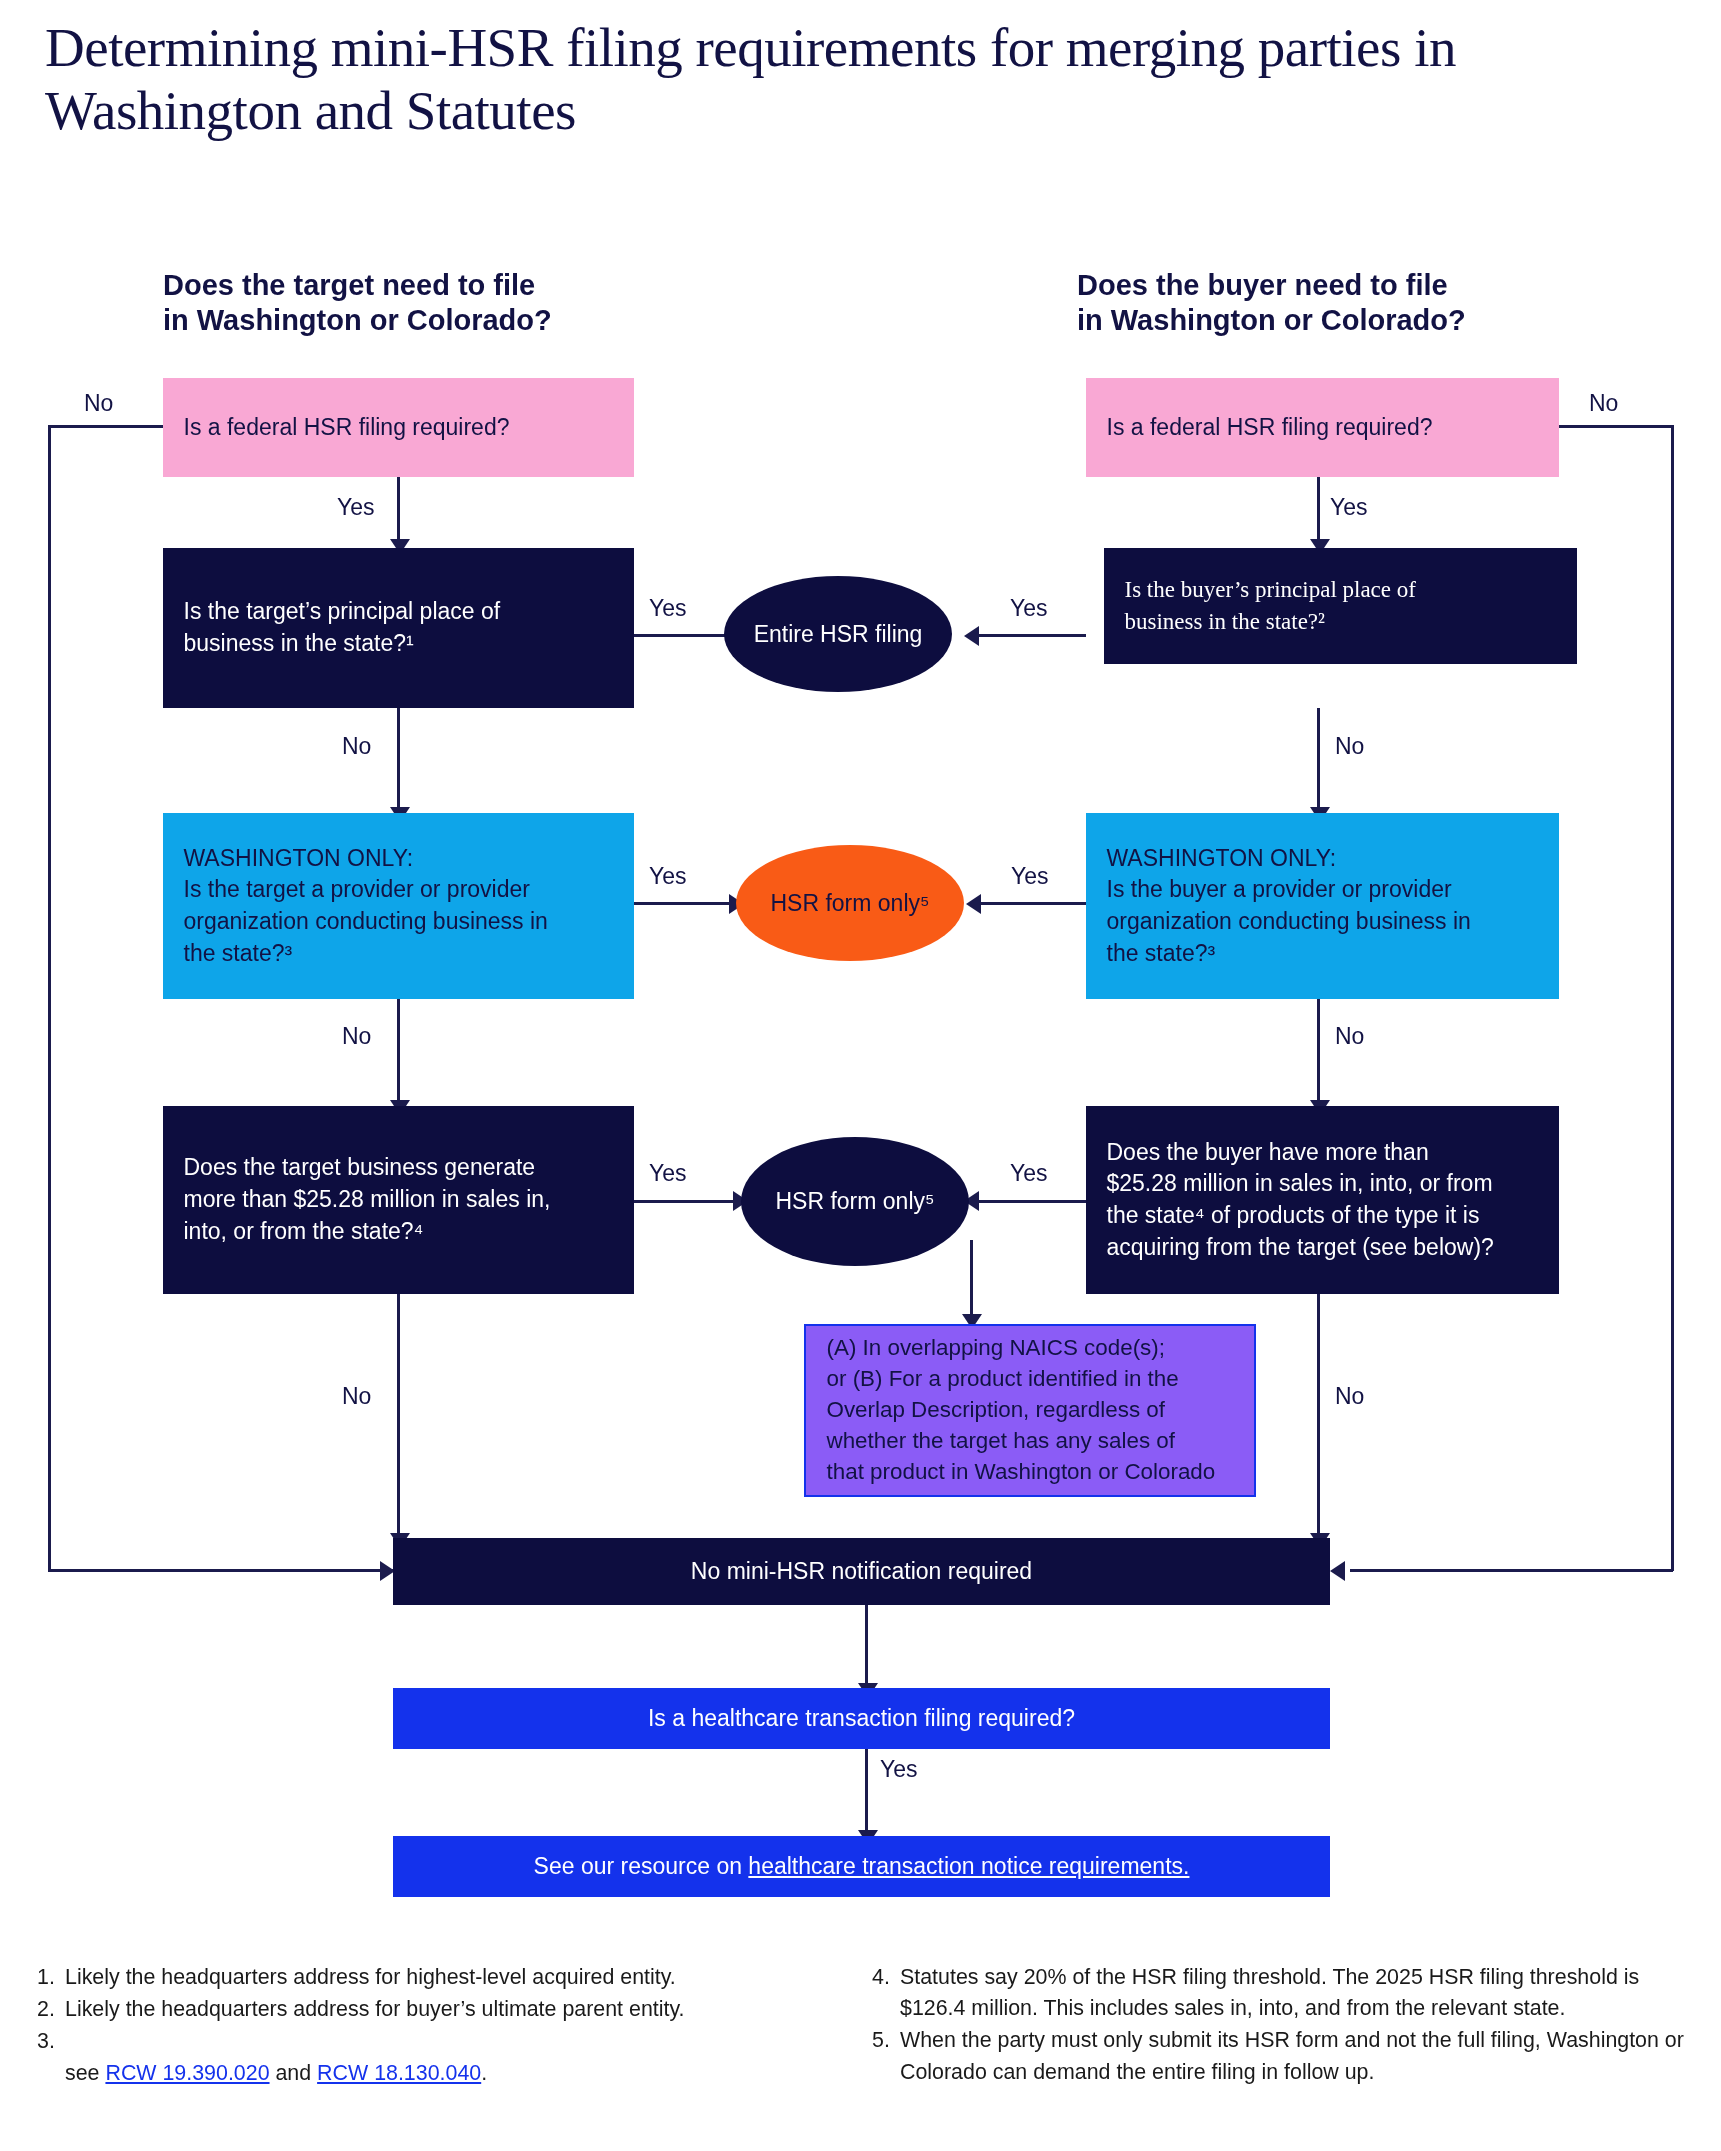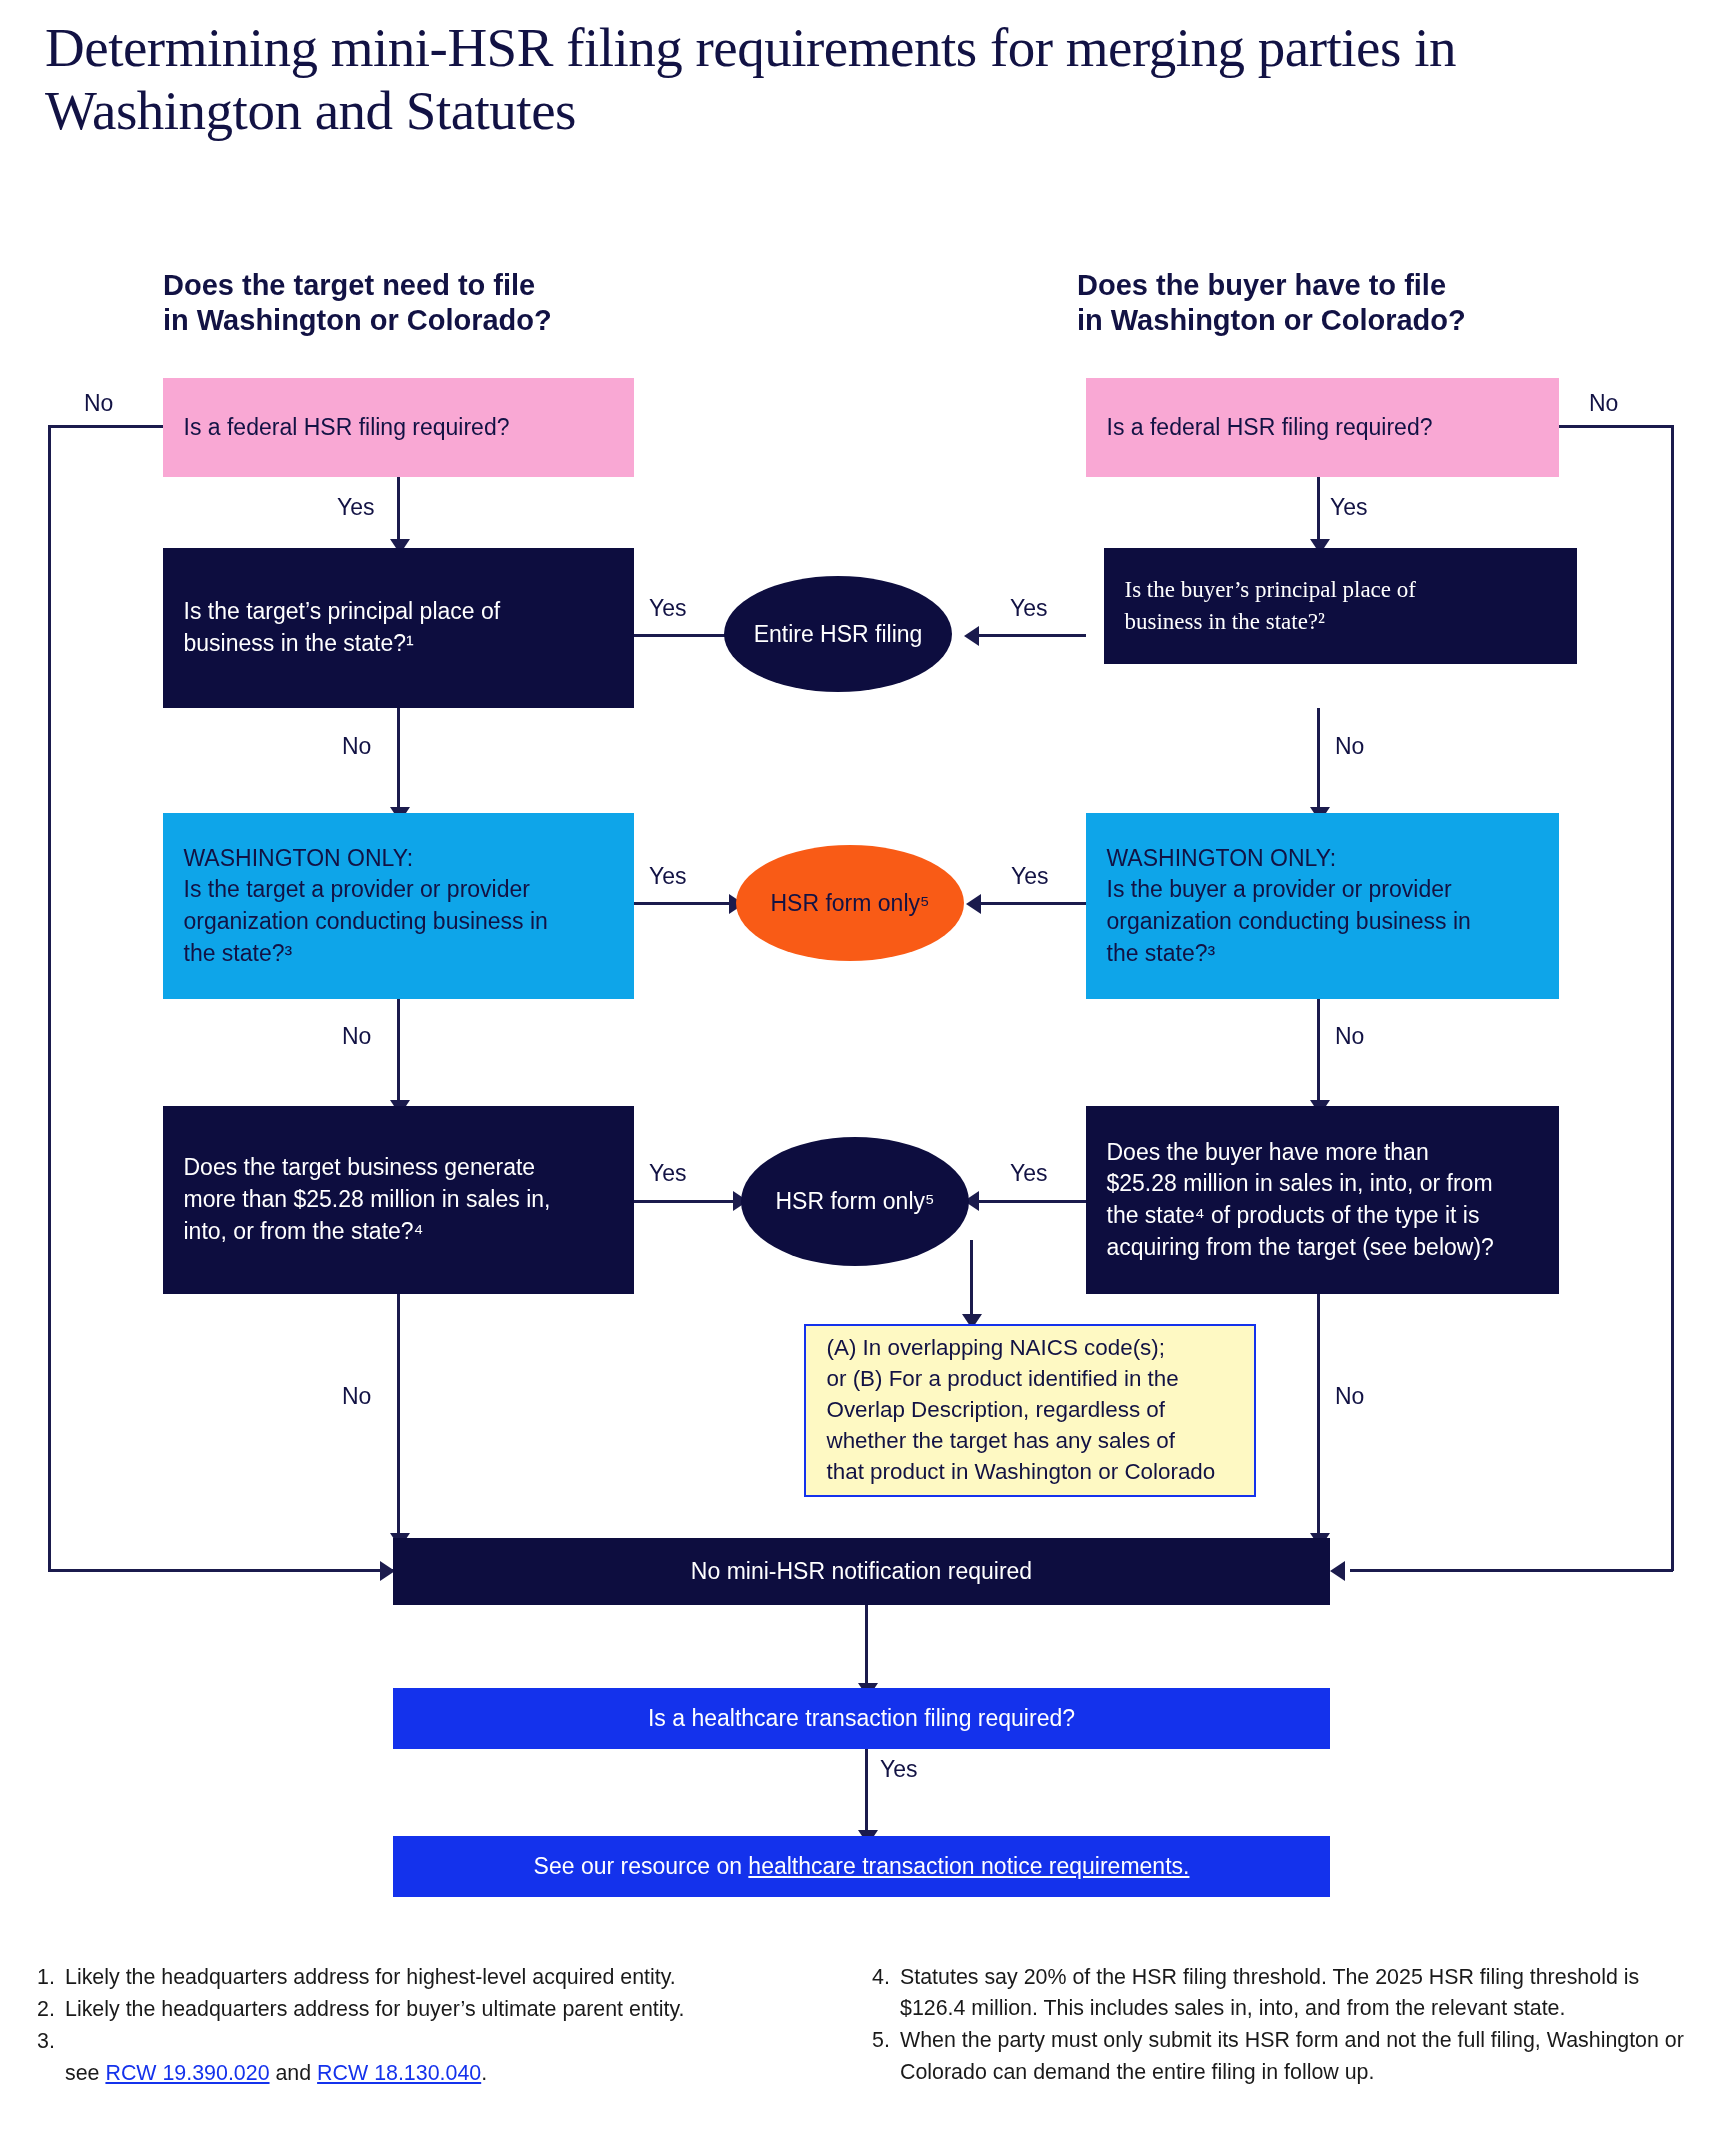--- a/index.html
+++ b/index.html
@@ -29,21 +29,21 @@
     font-size:23px;line-height:1.38;
     padding:0 20.5px;
   }
   .node .txt{display:block;width:100%;white-space:pre-line;}
   .node.center .txt{text-align:center;}
 
   .teal{background:#f9a8d4;color:#121244;}
   .navy{background:#0d0d3f;color:#ffffff;}
   .orange{background:#0ea5e9;color:#121244;}
   .blue{background:#1432ec;color:#ffffff;}
-  .outline{background:#fef9c3;color:#121244;border:2.8px solid #1432ec;}
+  .outline{background:#8b5cf6;color:#121244;border:2.8px solid #1432ec;}
 
   
   .ellipse{
     position:absolute;box-sizing:border-box;border-radius:50%;
     display:flex;align-items:center;justify-content:center;
     font-size:23px;text-align:center;padding:0 11.2px;
   }
   .ellipse.navy{background:#0d0d3f;color:#ffffff;}
   .ellipse.orange{background:#f95b16;color:#121244;}
 
@@ -74,21 +74,21 @@
   .lk{color:#1432ec;text-decoration:underline;}
   .lkw{color:#ffffff;text-decoration:underline;text-align:right;}
 </style>
 </head>
 <body>
 
 <div class="title">Determining mini-HSR filing requirements for merging parties in Washington and Statutes</div>
 
 <div class="colhead left" style="white-space:pre-line;">Does the target need to file
 in Washington or Colorado?</div>
-<div class="colhead right" style="white-space:pre-line;">Does the buyer have to file
+<div class="colhead right" style="white-space:pre-line;">Does the buyer need to file
 in Washington or Colorado?</div>
 
 <div class="ln hl" style="left:48px;  top:425px; width:117px;"></div>
 <div class="ln vl" style="left:48px;  top:425px; height:1146px;"></div>
 <div class="ln hl" style="left:48px;  top:1569px; width:345px;"></div>
 <div class="arw right" style="left:380px; top:1561px;"></div>
 
 <div class="ln vl" style="left:397px; top:477px; height:67px;"></div>
 <div class="arw down" style="left:390px; top:539px;"></div>
 

